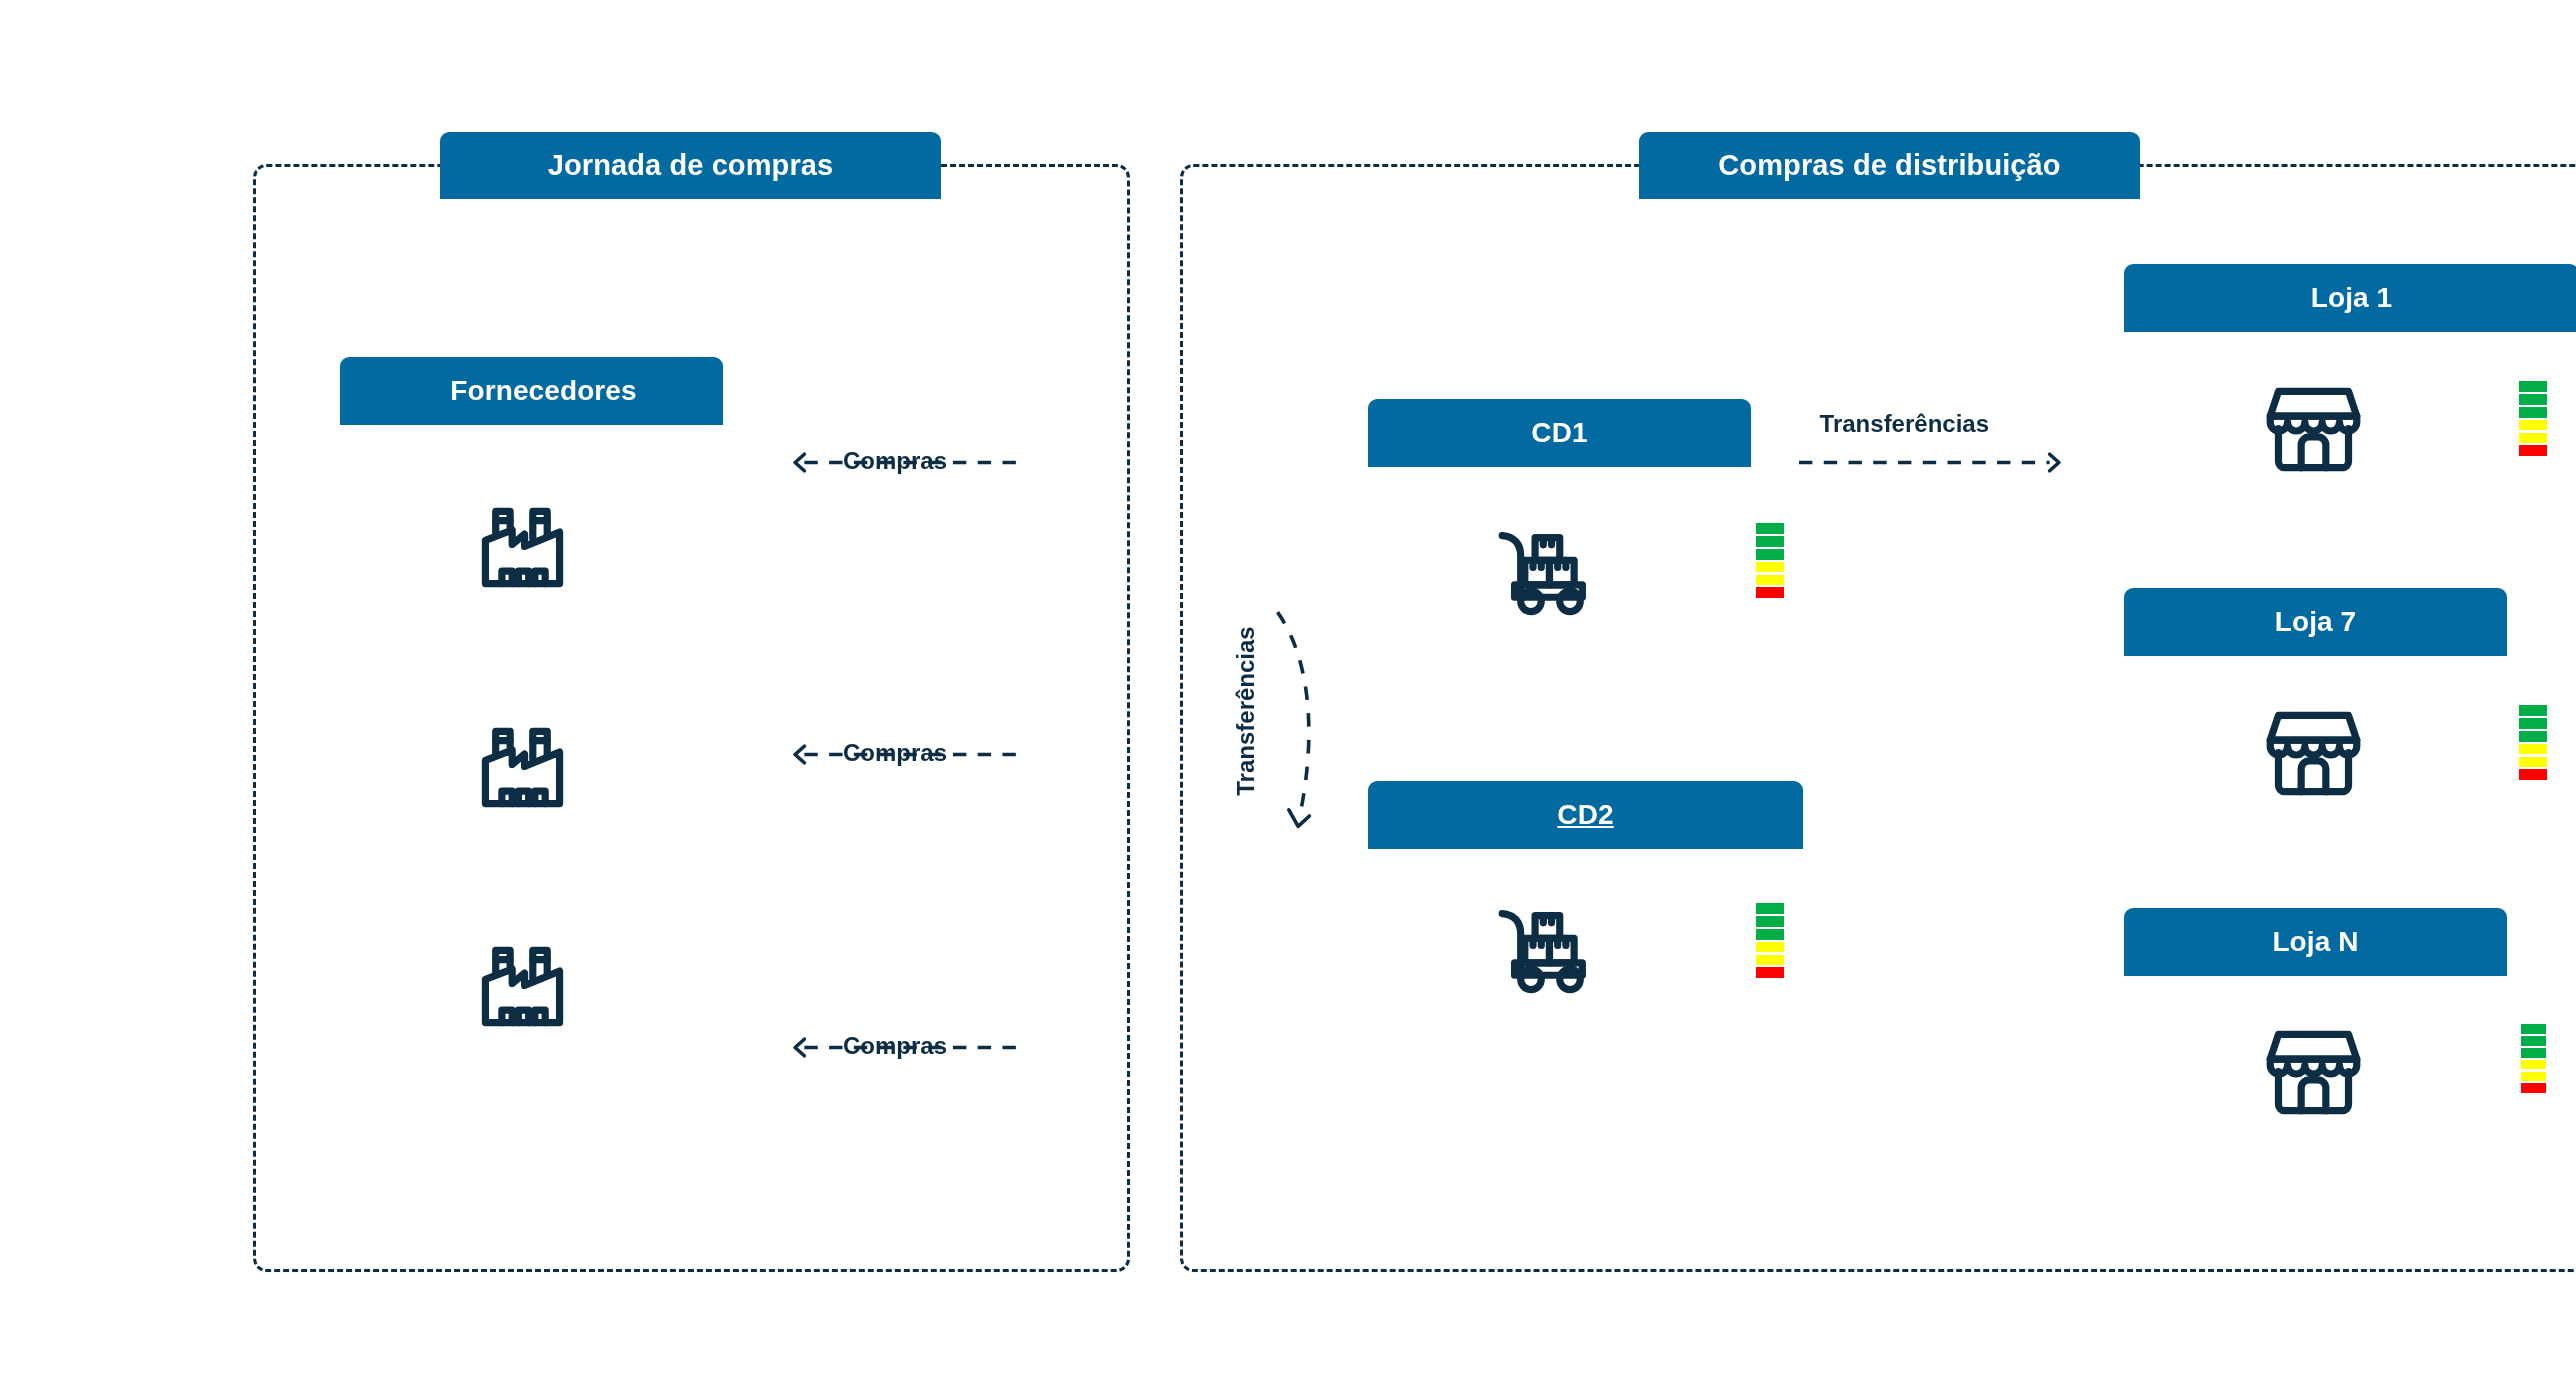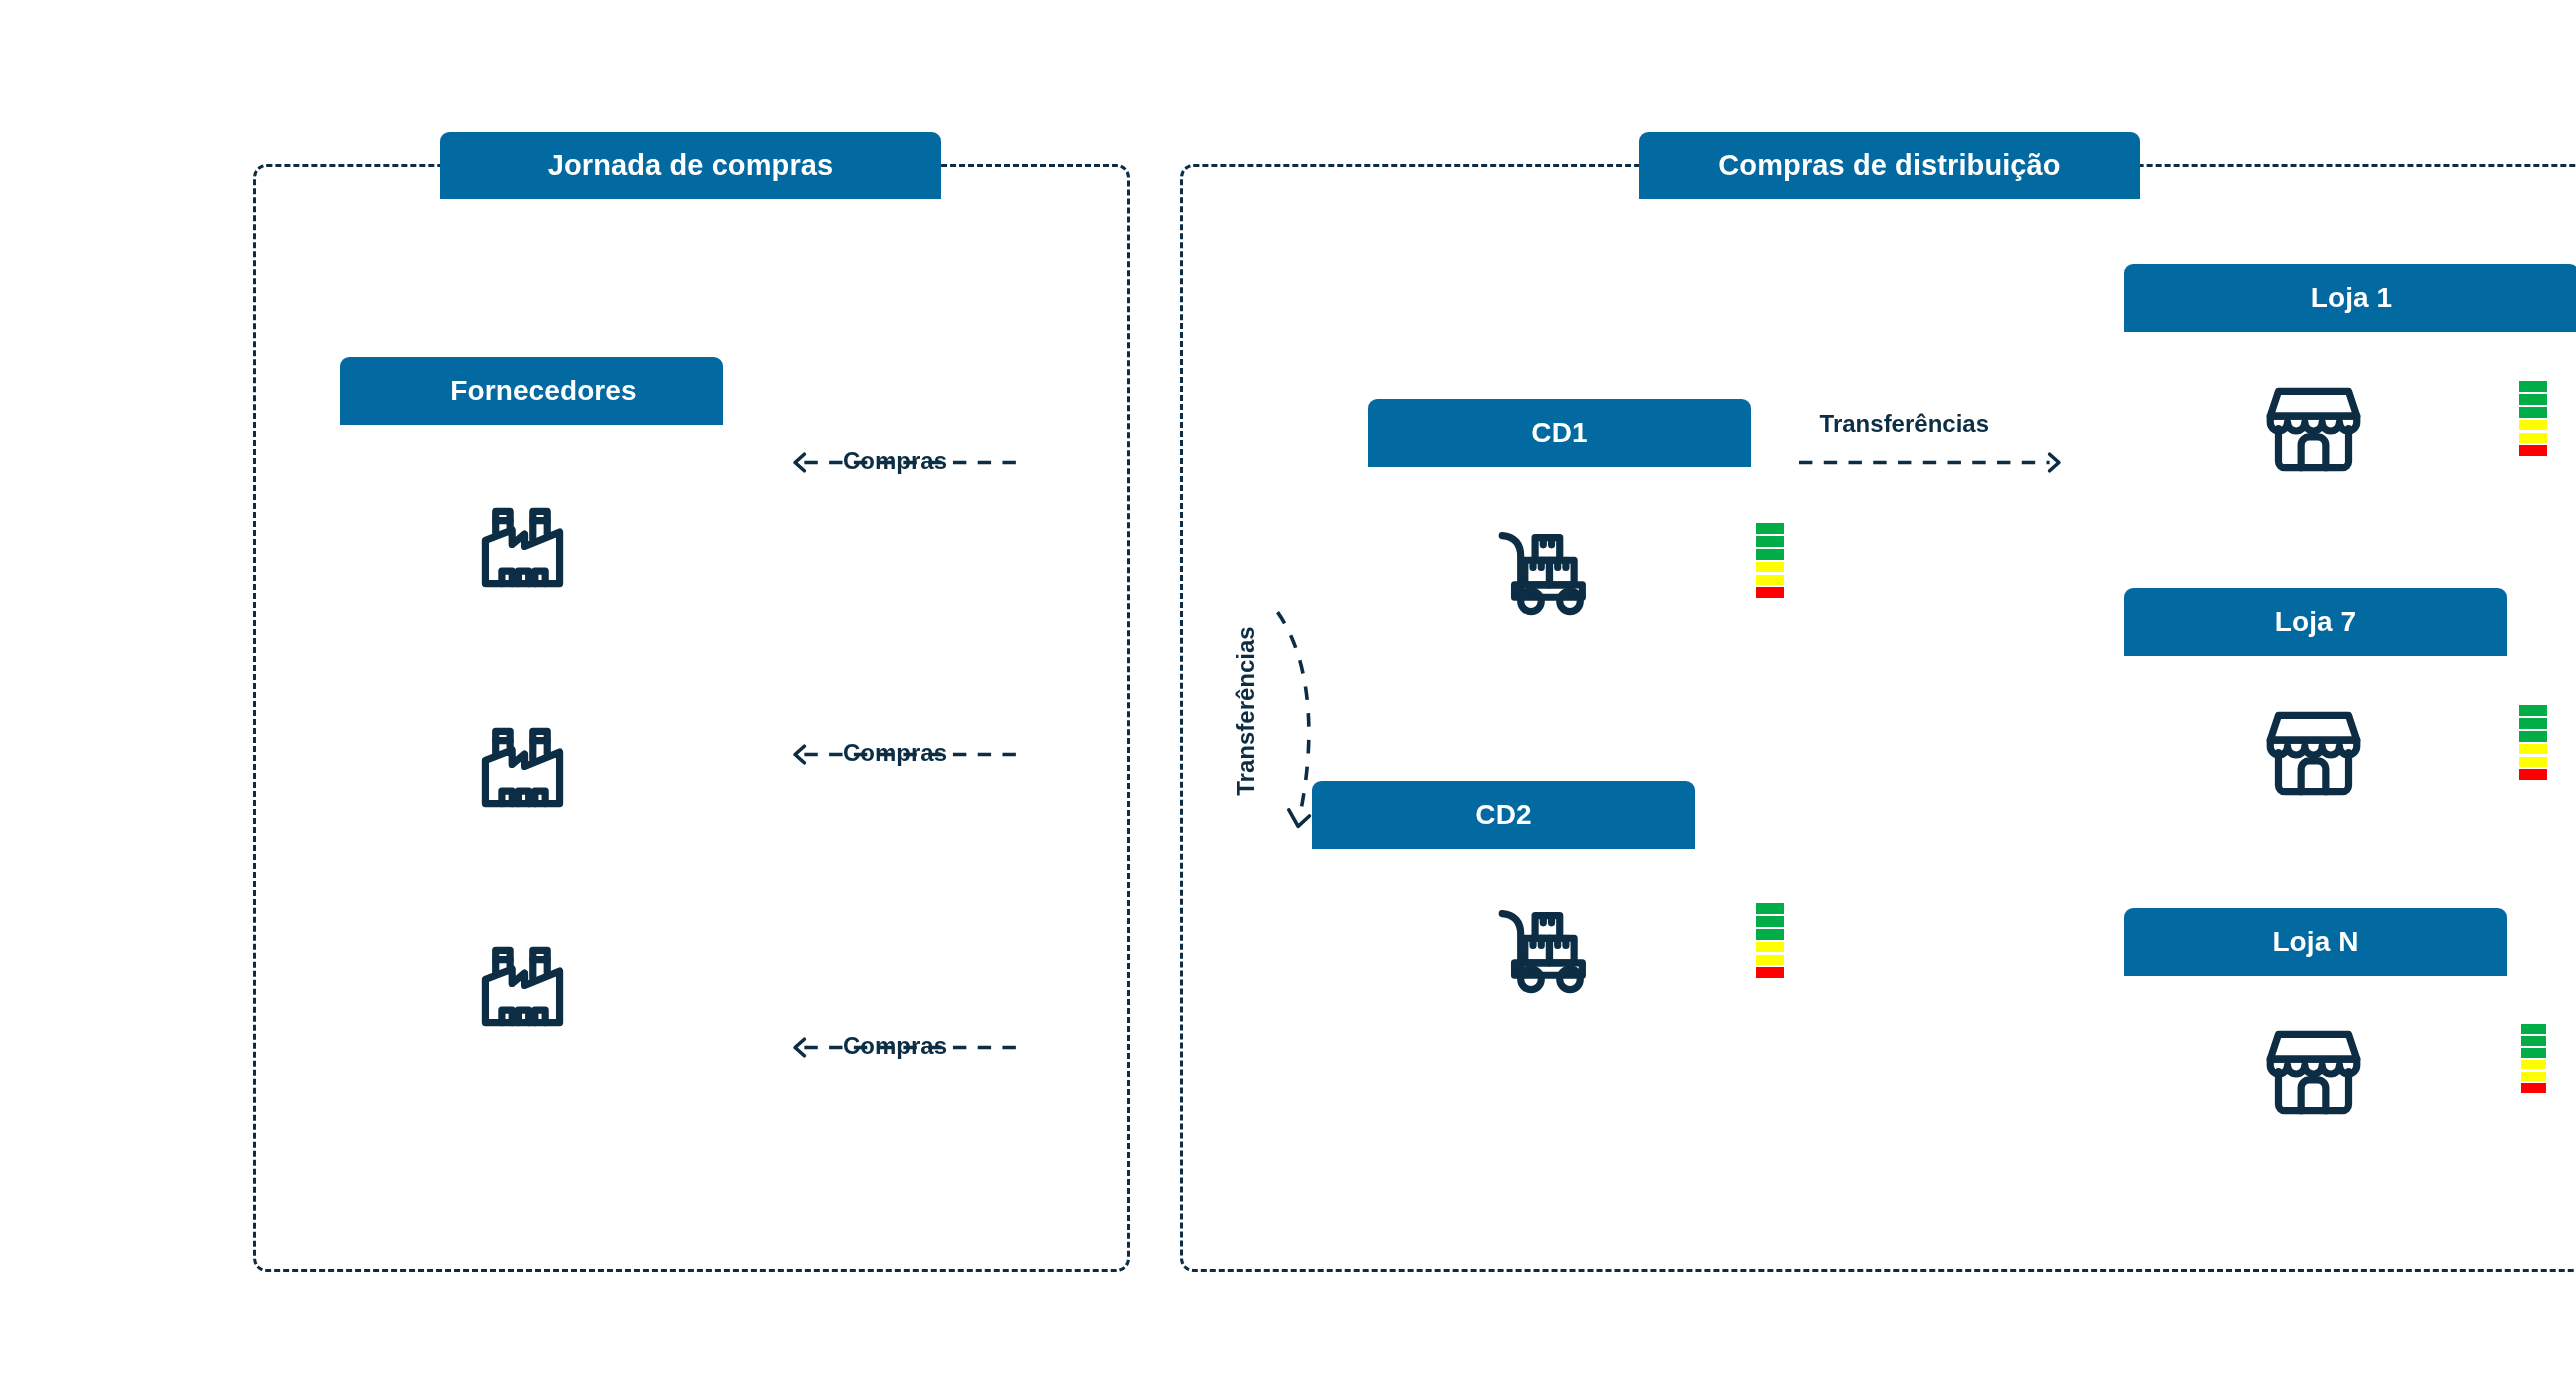--- a/index.html
+++ b/index.html
@@ -37,21 +37,21 @@
     line-height:1;
     z-index:5;
   }
   .pill-header{height:67px;font-size:29px;}
   #pill-jornada-compras{left:440px;top:132px;width:501px;}
   #pill-jornada-distribuicao{left:1639px;top:132px;width:501px;}
 
   .pill-node{height:68px;font-size:28px;}
   #pill-fornecedores{left:340px;top:357px;width:383px;padding-left:24px;}
   #pill-cd1{left:1368px;top:399px;width:383px;}
-  #pill-cd2{left:1312px;top:781px;width:383px;}
+  #pill-cd2{left:1368px;top:781px;width:435px;text-decoration:underline;}
   #pill-loja1{left:2124px;top:264px;width:455px;}
   #pill-loja2{left:2124px;top:588px;width:383px;}
   #pill-lojan{left:2124px;top:908px;width:383px;}
 
   
   .icon{position:absolute;}
   .icon svg{display:block;width:100%;height:100%;}
 
   .icon-factory{width:103px;height:93px;}
   #factory-1{left:471px;top:501px;}

